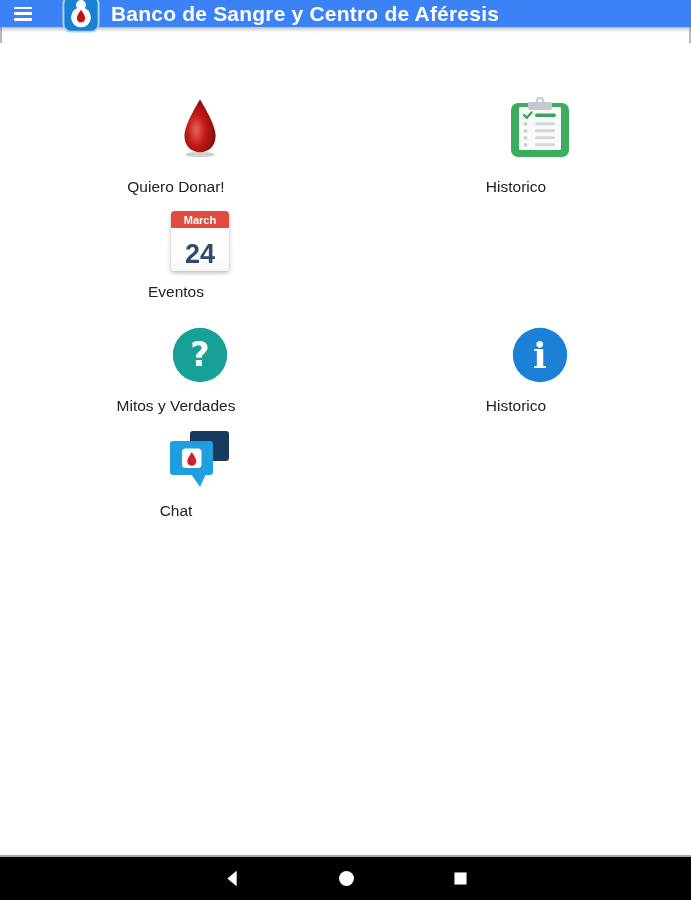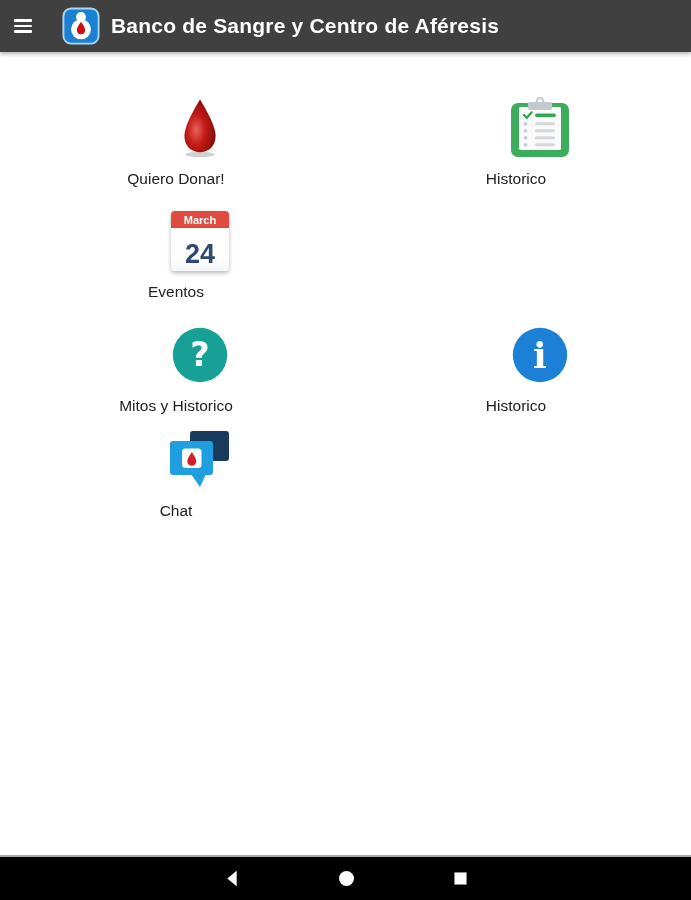--- a/index.html
+++ b/index.html
@@ -3,40 +3,40 @@
 <meta charset="utf-8">
 <style>
   html,body{margin:0;padding:0;background:#fff;}
   .screen{
     position:relative;width:691px;height:900px;overflow:hidden;
     background:#fff;font-family:"Liberation Sans",sans-serif;
     box-shadow:inset 0 0 0 2px rgba(0,0,0,0.28);
   }
   
   .app-bar{
-    position:absolute;top:0;left:0;right:0;height:52px;
-    background:#404040;display:flex;align-items:center;
+    position:absolute;top:0;left:0;right:0;height:27px;
+    background:#3b82f6;display:flex;align-items:center;
     box-shadow:0 2px 4px rgba(0,0,0,0.3);z-index:5;
   }
   .menu-btn{margin-left:14px;width:18px;height:14px;display:flex;flex-direction:column;justify-content:space-between;cursor:pointer;}
   .menu-btn span{display:block;height:2.6px;background:#fff;border-radius:1px;}
   .app-logo{margin-left:30px;width:38px;height:38px;}
   .app-title{margin-left:11px;color:#fff;font-size:21px;font-weight:bold;letter-spacing:0.2px;white-space:nowrap;}
   
   .content{
     position:absolute;top:43px;left:0;right:0;bottom:43px;background:#fff;
     border-bottom:2px solid #A9A9A9;box-sizing:border-box;
   }
   .cell{
     position:absolute;width:200px;display:flex;flex-direction:column;align-items:center;cursor:pointer;
   }
   .cell .icon-box{height:64px;display:flex;align-items:center;justify-content:center;padding-left:48px;}
   .cell .label{margin-top:10px;font-size:15.5px;color:#212121;}
   .c-l{left:76px;} .c-r{left:416px;}
-  .r1{top:53px;} .r2{top:166px;} .r3{top:280px;} .r4{top:385px;}
+  .r1{top:53px;gap:8px;} .r2{top:166px;} .r3{top:280px;} .r4{top:385px;}
   
   .cal{
     width:58px;height:60px;border-radius:4px;overflow:hidden;
     box-shadow:0 2px 4px rgba(0,0,0,0.28);background:#fff;
   }
   .cal-head{height:17px;background:#E04A3F;color:#fff;font-size:11px;font-weight:bold;
     display:flex;align-items:center;justify-content:center;}
   .cal-body{height:53px;display:flex;align-items:center;justify-content:center;
     background:linear-gradient(#ffffff 55%,#ECEDEF);color:#2F4A6E;font-size:27px;font-weight:bold;}
   
@@ -117,21 +117,21 @@
     </div>
 
 
     <div class="cell c-l r3">
       <div class="icon-box">
         <svg width="58" height="58" viewBox="0 0 64 64">
           <circle cx="32" cy="32" r="30" fill="#17A096"></circle>
           <text x="32" y="44" text-anchor="middle" font-family="DejaVu Sans, sans-serif" font-size="37" font-weight="bold" fill="#F4FAFA">?</text>
         </svg>
       </div>
-      <div class="label">Mitos y Historico</div>
+      <div class="label">Mitos y Verdades</div>
     </div>
 
     <div class="cell c-r r3">
       <div class="icon-box">
         <svg width="58" height="58" viewBox="0 0 64 64">
           <circle cx="32" cy="32" r="30" fill="#1C80D7"></circle>
           <text x="32" y="46" text-anchor="middle" font-family="DejaVu Serif, serif" font-size="40" font-weight="bold" fill="#ffffff">i</text>
         </svg>
       </div>
       <div class="label">Historico</div>

